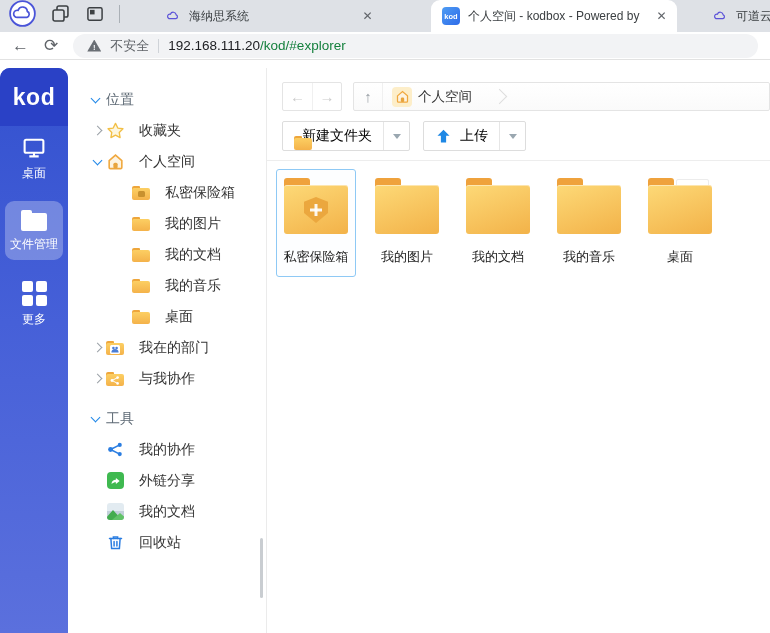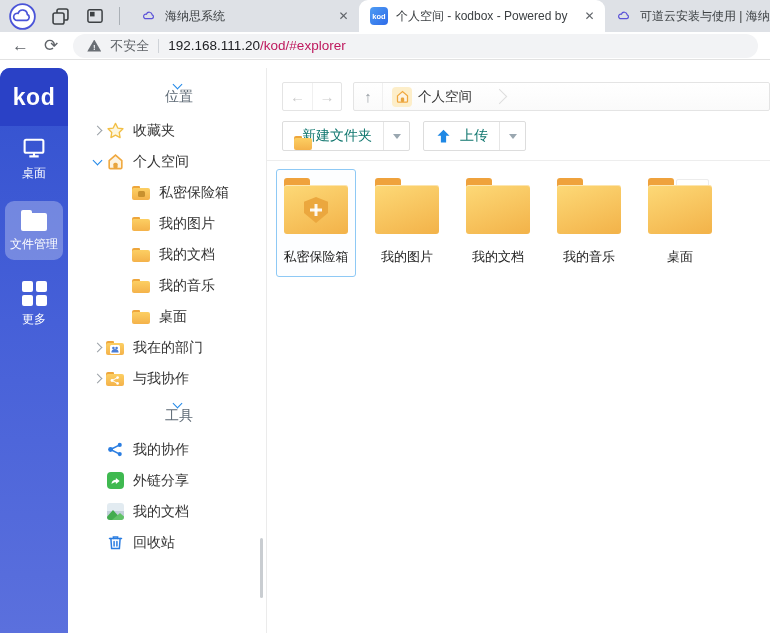--- a/index.html
+++ b/index.html
@@ -1,20 +1,20 @@
 <!DOCTYPE html>
 <html><head>
 <meta charset="utf-8">
 <style>
   * { margin:0; padding:0; box-sizing:border-box; }
   html,body { width:770px; height:633px; overflow:hidden; background:#fff;
     font-family:"Liberation Sans", sans-serif; }
 
   
-  .tabstrip { height:32px; background:#dee1e6; display:flex; align-items:center; }
+  .tabstrip { height:32px; background:#dee1e6; display:flex; align-items:flex-start;gap:24px; }
   .chrome-left { display:flex; align-items:center; gap:14px; padding:0 10px 0 9px; }
   .strip-sep { width:1px; height:18px; background:#aab0b6; }
   .tab { display:flex; align-items:center; height:32px; padding:0 7px 0 11px;
     font-size:12px; color:#3c4043; flex:0 0 auto; overflow:hidden; position:relative; }
   .tab .fav { flex:0 0 auto; display:flex; }
   .tab .title { flex:1; white-space:nowrap; overflow:hidden; margin:0 6px 0 8px; }
   .tab .close { width:17px; height:17px; display:flex; align-items:center; justify-content:center;
     font-size:12px; color:#5f6368; border-radius:4px; }
   .tab.inactive1 { width:229px; }
   .tab.active { width:246px; background:#fff; border-radius:9px 9px 0 0; }
@@ -29,21 +29,21 @@
   .url-pill { flex:1; height:24px; background:#f2f3f5; border-radius:12px;
     display:flex; align-items:center; padding:0 14px; gap:9px; overflow:hidden; }
   .warn-tri { width:14px; height:12px; background:#6a6f75;
     clip-path:polygon(50% 0,100% 100%,0 100%); position:relative; flex:0 0 auto; }
   .warn-tri::after { content:"!"; position:absolute; left:0; right:0; bottom:0;
     text-align:center; color:#f2f3f5; font-size:8px; font-weight:bold; }
   .warn-label { font-size:13px; color:#5f6368; }
   .pill-sep { width:1px; height:14px; background:#cfd3d8; }
   .url { font-size:13.5px; white-space:nowrap; }
   .url .host { color:#202124; }
-  .url .path { color:#be185d; }
+  .url .path { color:#15803d; }
 
   
   .page { position:relative; height:573px; background:#fff; }
 
   
   .app-sidebar { position:absolute; left:0; top:8px; width:68px; height:565px;
     background:linear-gradient(180deg,#3351cf 0%,#4660d8 45%,#5b70dd 100%);
     border-radius:10px 10px 0 0; }
   .logo { height:58px; background:#2a41c6; border-radius:10px 10px 0 0;
     display:flex; align-items:center; justify-content:center;
@@ -62,26 +62,26 @@
   
   .tree { position:absolute; left:68px; top:8px; width:199px; height:565px;
     border-right:1px solid #ebebeb; padding-top:16px; overflow:hidden; }
   .trow { height:31px; display:flex; align-items:center; font-size:14px; color:#333; }
   .trow.sec { color:#5e6a75; }
   .cw { width:14px; display:flex; justify-content:center; flex:0 0 auto; }
   .chev-r { width:7px; height:7px; border-top:1.7px solid #9aa0a6; border-right:1.7px solid #9aa0a6;
     transform:rotate(45deg); }
   .chev-d { width:7px; height:7px; border-left:1.7px solid #1f87e8; border-bottom:1.7px solid #1f87e8;
     transform:rotate(-45deg); margin-top:-3px; }
-  .lvl-sec { padding-left:20px;flex-direction:column; } .lvl-sec .tlabel { margin-left:4px; }
+  .lvl-sec { padding-left:20px; } .lvl-sec .tlabel { margin-left:4px; }
   .lvl-1 { padding-left:22px; }
   .lvl-2 { padding-left:62px; }
   .lvl-tool { padding-left:36px; }
   .ti { width:22px; display:flex; justify-content:center; align-items:center; flex:0 0 auto; }
-  .lvl-1 .tlabel, .lvl-2 .tlabel, .lvl-tool .tlabel { margin-left:7px; white-space:nowrap; }
+  .lvl-1 .tlabel, .lvl-2 .tlabel, .lvl-tool .tlabel { margin-left:13px; white-space:nowrap; }
   .gap-top { margin-top:9px; }
   
   .mf { position:relative; width:18px; height:14px; }
   .mf .tb { position:absolute; top:0; left:0; width:8px; height:5px; background:#eea63b; border-radius:2px 1px 0 0; }
   .mf .bd { position:absolute; top:2px; left:0; width:18px; height:12px;
     background:linear-gradient(180deg,#fccf63,#f4b24a); border-radius:2px; }
   .mf svg.ovl, .mf i.lock { position:absolute; z-index:2; }
   .mf i.lock { left:5.5px; top:5.5px; width:7px; height:6px; background:#c8912f; border-radius:1.5px; }
   .mf svg.ovl { left:4px; top:4px; }
   .ext-ic { width:17px; height:17px; background:#3fb950; border-radius:4px;
@@ -105,21 +105,21 @@
   .nav-btn.up { color:#9aa0a6; border-right:1px solid #f0f0f0; }
   .crumb-group { margin-left:11px; flex:1; background:linear-gradient(180deg,#fff,#fafafa); }
   .crumb { display:flex; align-items:center; padding-left:9px; gap:6px; }
   .home-badge { width:20px; height:20px; background:#fdeec9; border-radius:4px;
     display:flex; align-items:center; justify-content:center; }
   .crumb-label { font-size:13.5px; color:#333; }
   .crumb-chev { width:11px; height:11px; border-top:1px solid #ddd; border-right:1px solid #ddd;
     transform:rotate(45deg); margin-left:16px; }
   .toolbar { margin:10px 0 0 15px; display:flex; gap:13px; height:30px; }
   .split-btn { display:flex; border:1px solid #ddd; border-radius:2px; background:#fff; }
-  .sb-main { display:flex; align-items:center; gap:8px; padding:0 11px; font-size:14px; color:#0f766e;justify-content:center; }
+  .sb-main { display:flex; align-items:center; gap:8px; padding:0 11px; font-size:14px; color:#000000;justify-content:center; }
   .sb-caret { width:26px; border-left:1px solid #e6e6e6; display:flex; align-items:center; justify-content:center; }
   .caret { width:0; height:0; border-left:4px solid transparent; border-right:4px solid transparent;
     border-top:5px solid #9aa7b0; }
   .hr { margin-top:9px; border-bottom:1px solid #ededed; }
   .grid { margin:8px 0 0 9px; display:flex; gap:11px; }
   .file-item { width:80px; padding:8px 0 10px; display:flex; flex-direction:column; align-items:center;
     border:1px solid transparent; border-radius:3px; }
   .file-item.selected { border-color:#8ec9f5; background:#fdfeff; }
   .fname { margin-top:14px; font-size:13px; color:#222; white-space:nowrap; }
   .bigfolder { position:relative; width:64px; height:56px; }

